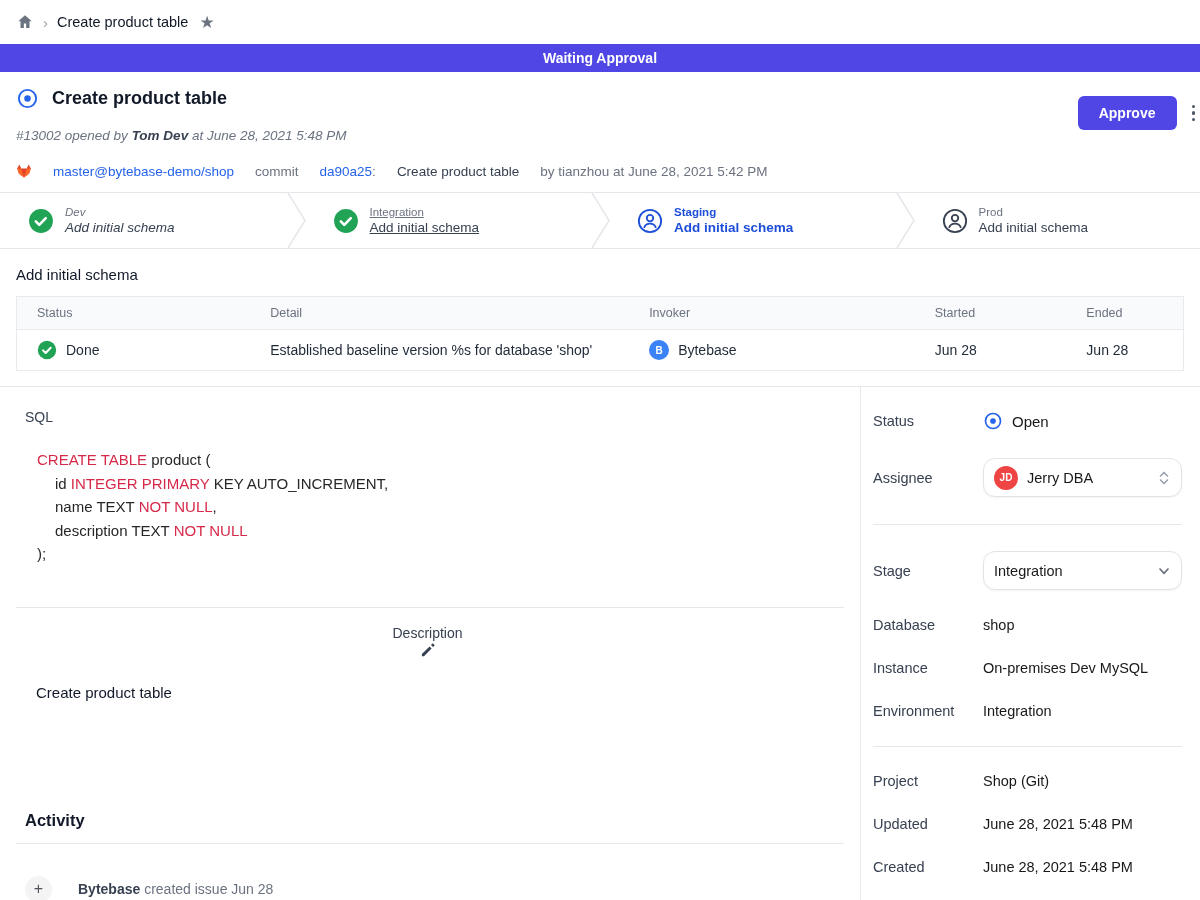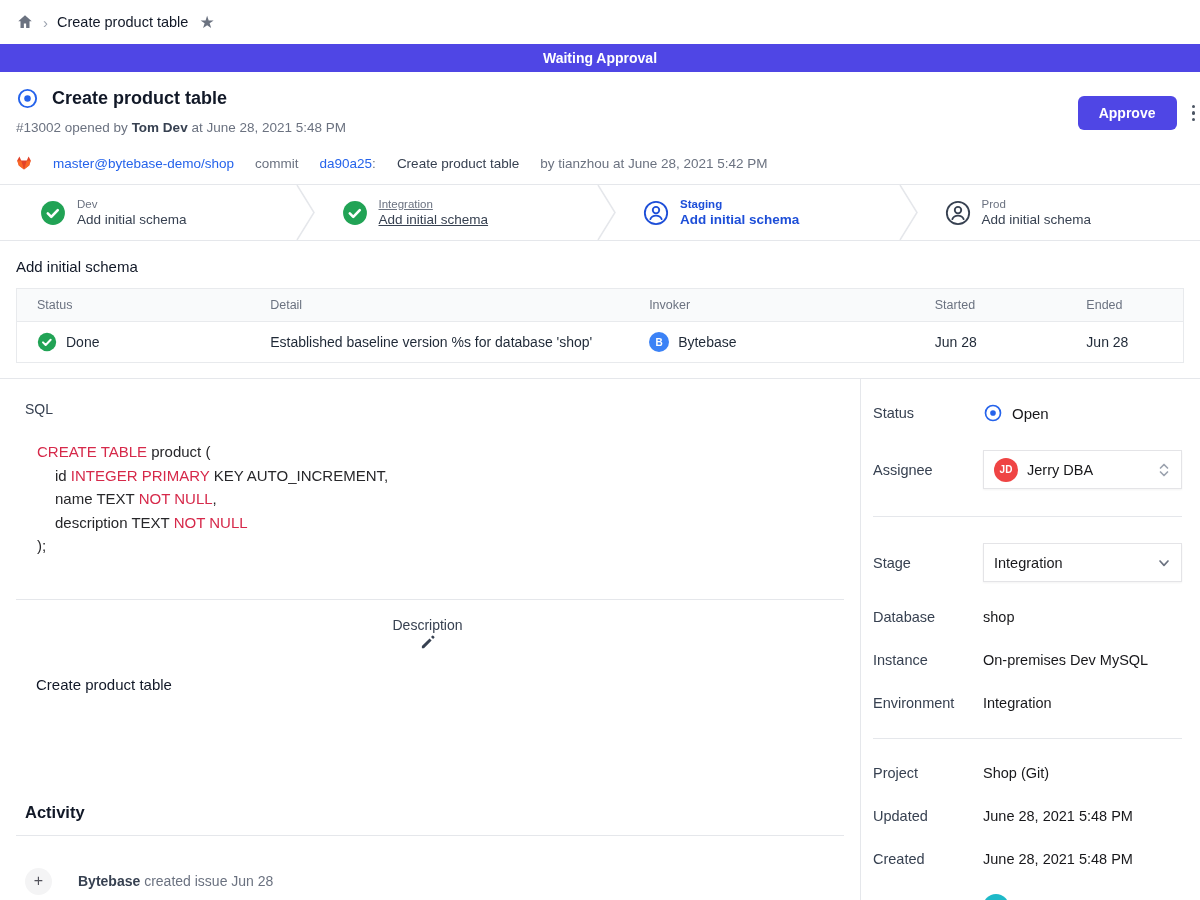--- a/index.html
+++ b/index.html
@@ -13,35 +13,35 @@
   .star { color:#6b7280; font-size:17px; margin-left:2px; }
 
   
   .banner { height:28px; background:#4f46e5; color:#fff; display:flex; align-items:center;
     justify-content:center; font-size:14px; font-weight:600; }
 
   
   .header { position:relative; padding:15px 16px 13px; }
   .title-row { display:flex; align-items:center; gap:13px; }
   .issue-title { font-size:18px; font-weight:700; color:#111827; }
-  .meta-line { margin-top:10px; font-size:13.5px; color:#6b7280; }
+  .meta-line { margin-top:18px; font-size:13.5px; color:#6b7280;font-style:italic; }
   .meta-line .author { color:#374151; font-weight:600; }
   .commit-line { margin-top:20px; font-size:13.5px; color:#6b7280; display:flex; align-items:center; gap:21px; flex-wrap:nowrap; }
   .link { color:#2563eb; }
   .commit-msg { color:#374151; }
   .header-actions { position:absolute; right:3px; top:24px; display:flex; align-items:center; gap:13px; }
   .btn-approve { background:#4f46e5; color:#fff; border:none; border-radius:6px;
     padding:9px 21px; font-size:14px; font-weight:600; font-family:inherit; cursor:pointer; }
   .kebab { display:flex; flex-direction:column; gap:3px; padding:4px 2px; cursor:pointer; }
   .kebab i { width:3.5px; height:3.5px; border-radius:50%; background:#4b5563; }
 
   
   .pipeline { display:flex; align-items:stretch; height:57px; border-top:1px solid #e5e7eb; border-bottom:1px solid #e5e7eb; }
   .stage { flex:1; display:flex; align-items:center; gap:11px; padding-left:26px; }
-  .stage:first-child { padding-left:40px; }
+  .stage:first-child { padding-left:28px;font-style:italic; }
   .stage-env { font-size:11.5px; color:#6b7280; margin-bottom:2px; }
   .stage-task { font-size:13.5px; color:#374151; font-weight:500; }
   .stage.underlined .stage-env, .stage.underlined .stage-task { text-decoration:underline; }
   .stage.current .stage-env, .stage.current .stage-task { color:#1d4ed8; font-weight:700; }
   .chev-sep { flex:none; }
 
   
   .task-section { padding:15px 16px 0; }
   .task-heading { font-size:15px; color:#111827; margin:2px 0 13px; }
   .task-table { border:1px solid #e8eaed; }
@@ -77,21 +77,21 @@
     display:flex; align-items:center; justify-content:center; font-size:16px; }
   .activity-text { font-size:14px; color:#6b7280;padding-left:12px; }
   .activity-text .actor { color:#374151; font-weight:700; }
   .timeline { width:2px; height:30px; background:#e5e7eb; margin:6px 0 0 22px; }
 
   
   .side-row { display:flex; align-items:center; margin-bottom:27px; }
   .side-label { width:110px; flex:none; font-size:14.5px; color:#374151; }
   .side-value { font-size:14.5px; color:#18181b; font-weight:500; }
   .side-value-flex { display:flex; align-items:center; gap:9px; font-size:15px; color:#18181b; font-weight:500; }
-  .select-box { flex:1; display:flex; align-items:center; gap:9px; border:1px solid #e4e4e7; border-radius:0;
+  .select-box { flex:1; display:flex; align-items:center; gap:9px; border:1px solid #e4e4e7; border-radius:12px;
     height:39px; padding:8px 10px; box-shadow:0 1px 2px rgba(0,0,0,.05); font-size:14.5px; color:#18181b;
     font-weight:500; cursor:pointer; background:#fff; }
   .select-box .spacer { flex:1; }
   .avatar { width:24px; height:24px; border-radius:50%; color:#fff; font-size:10px; font-weight:700;
     display:flex; align-items:center; justify-content:center; flex:none; }
   .avatar.sm { width:20px; height:20px; }
   .avatar.md { width:26px; height:26px; font-size:11px; }
   .av-red { background:#ef4444; }
   .av-blue { background:#3b82f6; }
   .av-teal { background:#1eb9c8; }

